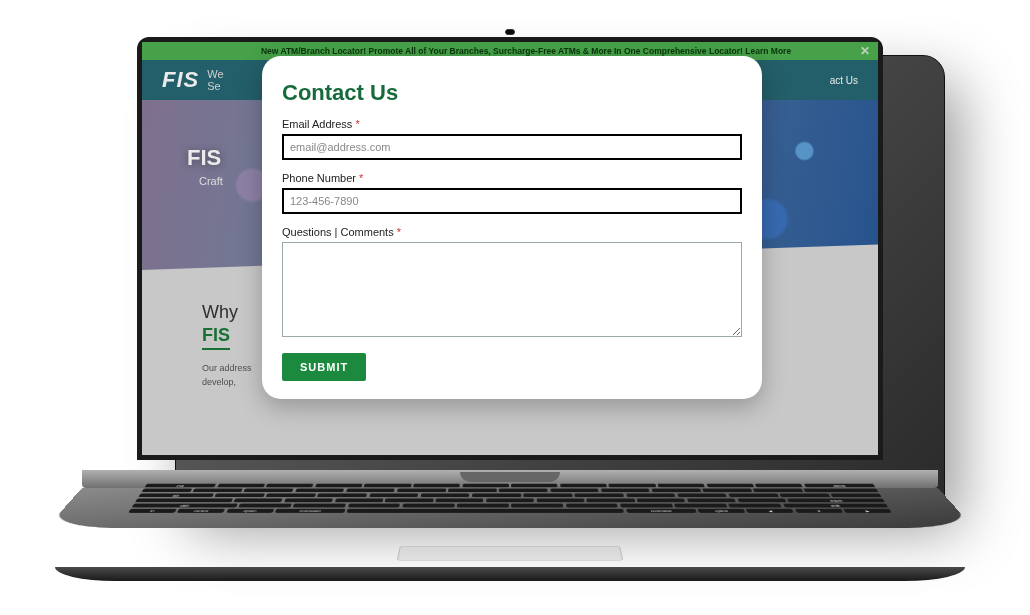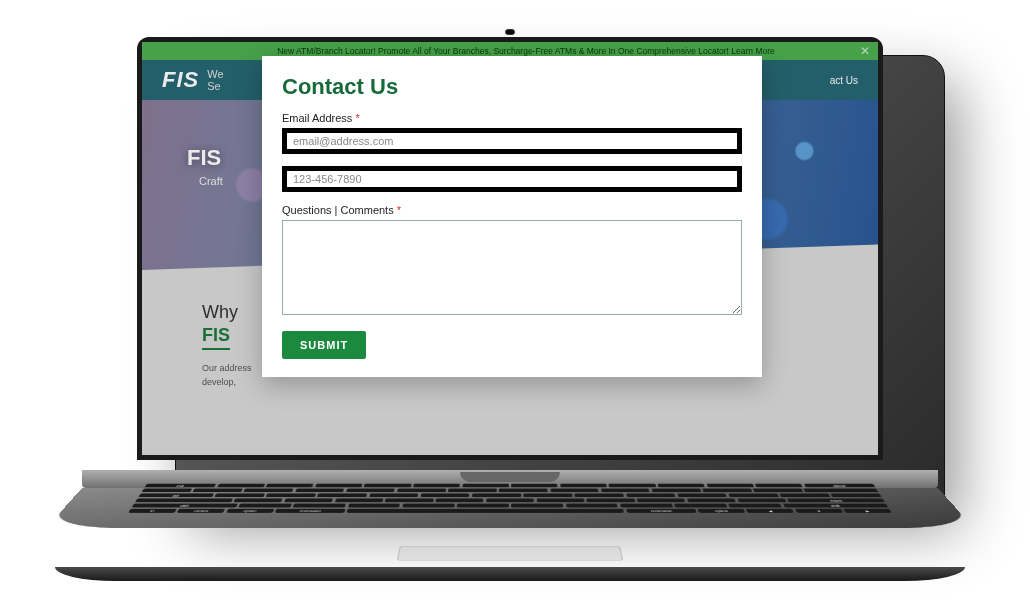--- a/index.html
+++ b/index.html
@@ -51,21 +51,21 @@
     
     .banner {
       position: absolute;
       top: 0; left: 0; right: 0;
       height: 18px;
       background: #4caf50;
       display: flex;
       align-items: center;
       justify-content: center;
       font-size: 8.5px;
-      font-weight: normal;
+      font-weight: bold;
       color: #0a3a0a;
       padding-left: 32px;
     }
     .banner-close {
       position: absolute;
       right: 8px; top: 2px;
       color: rgba(255,255,255,0.7);
       font-size: 12px;
       cursor: pointer;
     }
@@ -161,40 +161,41 @@
       inset: 0;
       background: rgba(0,0,0,0.08);
     }
     
     .modal {
       position: absolute;
       left: 120px; top: 14px;
       width: 500px;
       background: #fff;
       box-shadow: 0 8px 24px rgba(0,0,0,0.25);
-      padding: 18px 20px 18px;
+      padding: 24px 20px 18px;
+      border-radius: 19px;
     }
     .modal-title {
       font-size: 22px;
       font-weight: bold;
       color: #176b3a;
       margin-bottom: 12px;
     }
     .form-row { margin-bottom: 12px; }
     .form-label {
       font-size: 11px;
       color: #222;
       display: block;
       margin-bottom: 4px;
     }
     .req { color: #d32f2f; }
     .form-input {
       width: 100%;
       height: 26px;
-      border: 5px solid #000000;
+      border: 2px solid #000000;
       padding: 0 6px;
       font-size: 11px;
       color: #222;
     }
     .form-input::placeholder { color: #888; }
     .form-textarea {
       width: 100%;
       height: 95px;
       border: 1px solid #9aa;
       padding: 6px;
@@ -334,20 +335,23 @@
 
 
       <div class="form-row">
         <label class="form-label">
           <span>Email Address</span> <span class="req">*</span>
         </label>
         <input class="form-input" type="text" placeholder="email@address.com" style="">
       </div>
 
       <div class="form-row">
+        <label class="form-label">
+          <span>Phone Number</span> <span class="req">*</span>
+        </label>
         <input class="form-input" type="text" placeholder="123-456-7890" style="">
       </div>
 
       <div class="form-row">
         <label class="form-label">
           <span>Questions | Comments</span> <span class="req">*</span>
         </label>
         <textarea class="form-textarea" style=""></textarea>
       </div>
 

